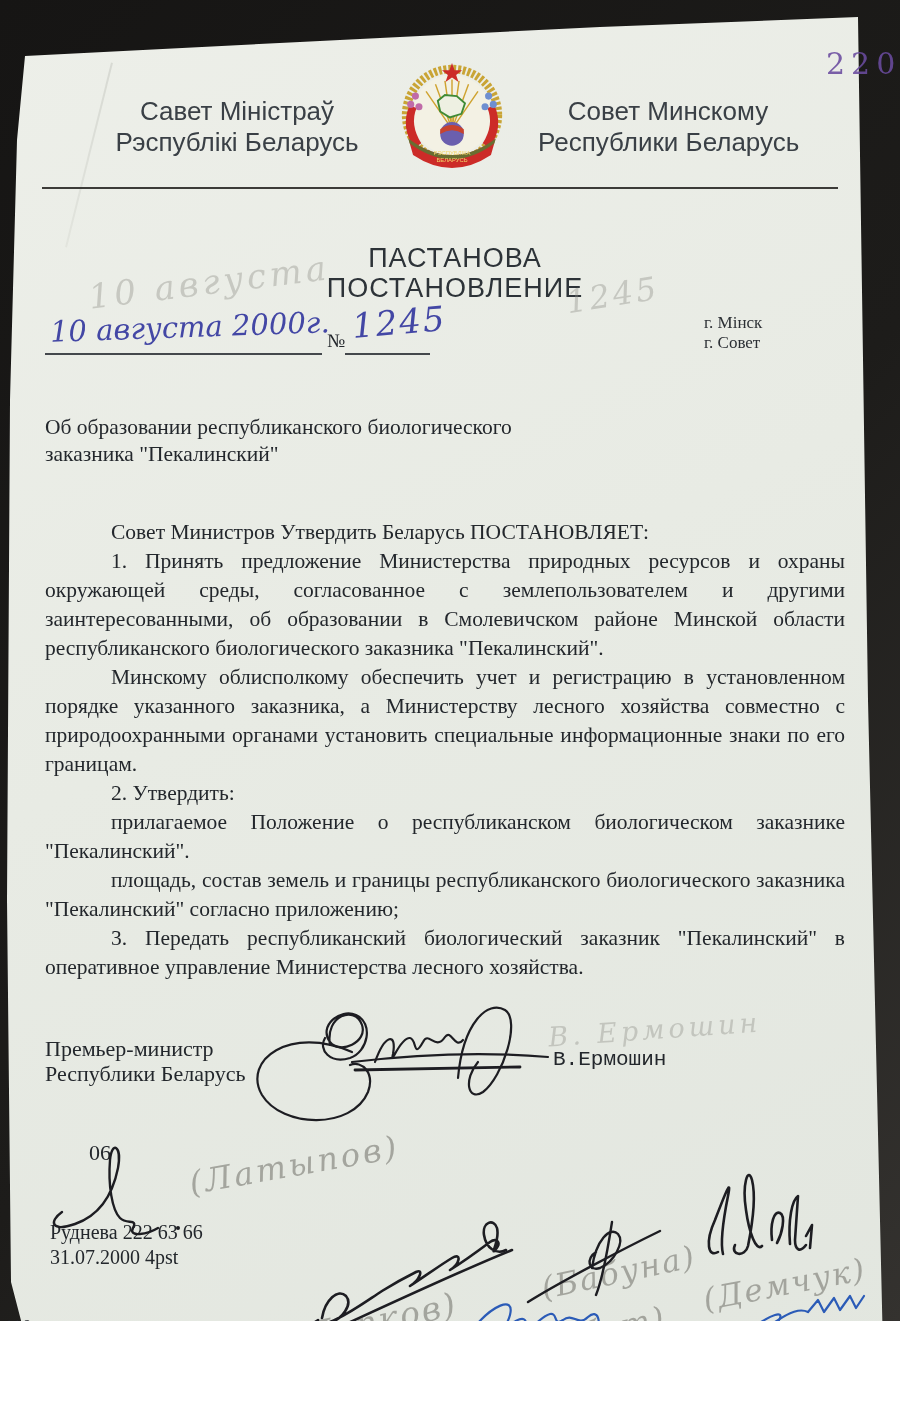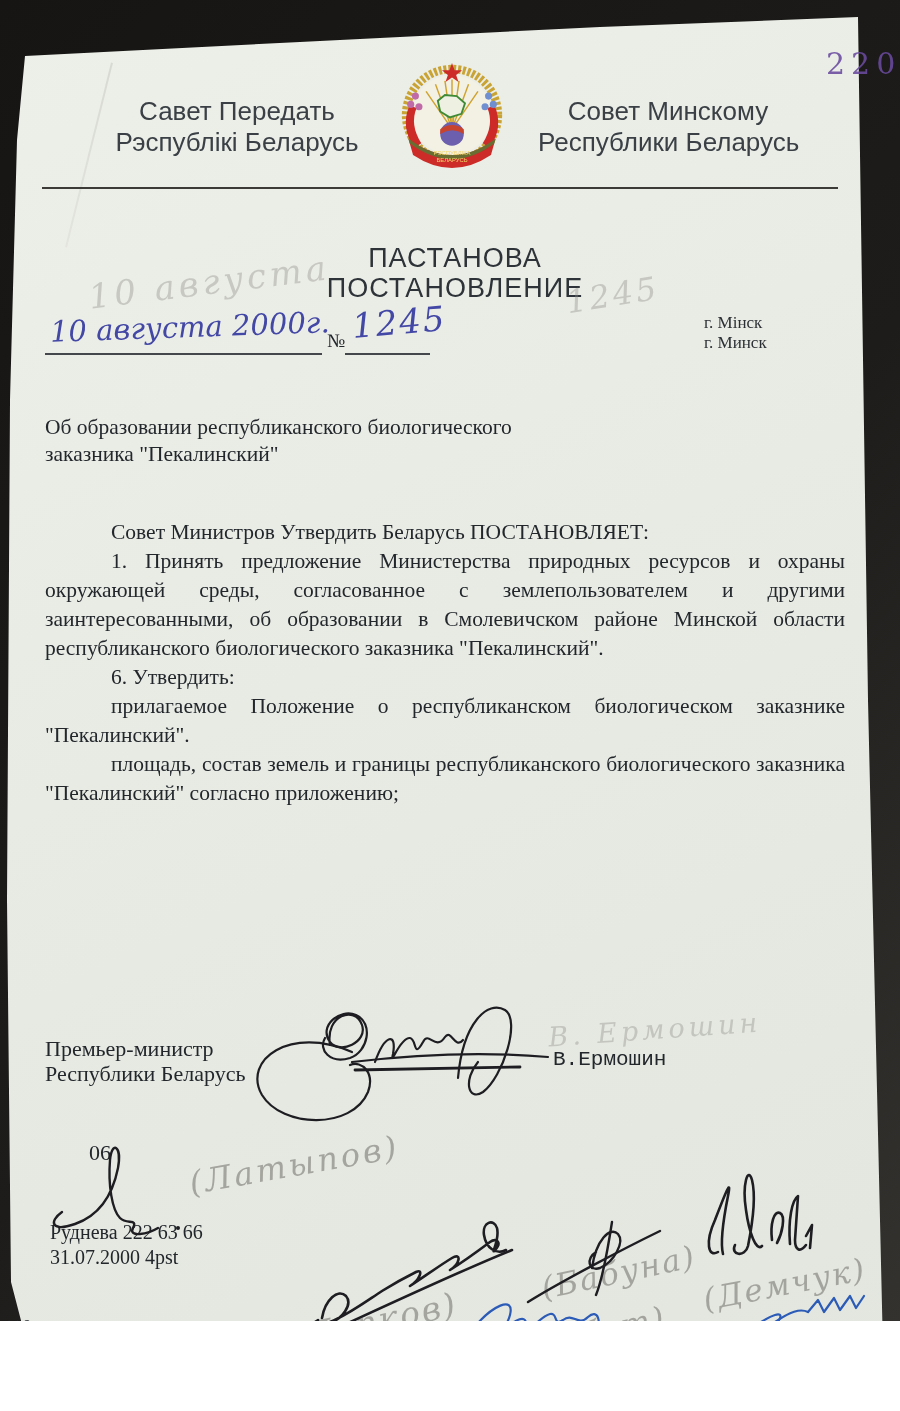--- a/index.html
+++ b/index.html
@@ -33,21 +33,21 @@
 </head>
 <body>
 
 <div id="stage">
   <div id="paper"></div>
   <div class="crease" style="left:88px;top:60px;"></div>
 
   <div class="abs stamp" style="left:826px;top:46px;">220</div>
 
   <div class="abs org" style="left:112px;top:96px;width:250px;">
-    <div>Савет Передать</div>
+    <div>Савет Міністраў</div>
     <div>Рэспублікі Беларусь</div>
   </div>
 
   <svg class="abs" style="left:392px;top:56px;" width="120" height="118" viewBox="0 0 100 100">
     <circle cx="50" cy="50" r="39" fill="none" stroke="#c9a435" stroke-width="7" stroke-dasharray="2.5,1.6"></circle>
     <circle cx="50" cy="50" r="34" fill="#f3f1e4"></circle>
     <g stroke="#cfa22e" stroke-width="1.2">
       <line x1="50" y1="62" x2="28" y2="30"></line>
         <line x1="50" y1="62" x2="36" y2="24"></line>
       <line x1="50" y1="62" x2="44" y2="21"></line>
@@ -94,34 +94,36 @@
   <div class="abs pencil-faint" style="left:566px;top:276px;font-size:32px;transform:rotate(-9deg);letter-spacing:3px;">1245</div>
 
   <div class="abs hand-blue" style="left:50px;top:310px;font-size:29px;transform:rotate(-2deg);">10 августа 2000г.</div>
   <div class="abs uline" style="left:45px;top:353px;width:277px;"></div>
   <div class="abs serif-txt" style="left:327px;top:330px;font-size:19px;">№</div>
   <div class="abs hand-blue" style="left:352px;top:302px;font-size:34px;transform:rotate(-5deg);letter-spacing:2px;">1245</div>
   <div class="abs uline" style="left:345px;top:353px;width:85px;"></div>
 
   <div class="abs city" style="left:695px;top:313px;margin-left:9px;">
     <div>г. Мінск</div>
-    <div>г. Минск</div>
+    <div>г. Совет</div>
   </div>
 
   <div class="abs subject" style="left:45px;top:414px;">
     <div>Об образовании республиканского биологического</div>
     <div>заказника "Пекалинский"</div>
   </div>
 
   <div class="abs body-text" style="left:45px;top:518px;">
     <p>Совет Министров Утвердить Беларусь ПОСТАНОВЛЯЕТ:</p>
     <p>1. Принять предложение Министерства природных ресурсов и охраны окружающей среды, согласованное с землепользователем и другими заинтересованными, об образовании в Смолевичском районе Минской области республиканского биологического заказника "Пекалинский".</p>
-    <p>6. Утвердить:</p>
+    <p>Минскому облисполкому обеспечить учет и регистрацию в установленном порядке указанного заказника, а Министерству лесного хозяйства совместно с природоохранными органами установить специальные информационные знаки по его границам.</p>
+    <p>2. Утвердить:</p>
     <p>прилагаемое Положение о республиканском биологическом заказнике "Пекалинский".</p>
     <p>площадь, состав земель и границы республиканского биологического заказника "Пекалинский" согласно приложению;</p>
+    <p>3. Передать республиканский биологический заказник "Пекалинский" в оперативное управление Министерства лесного хозяйства.</p>
   </div>
 
   <div class="abs serif-txt" style="left:45px;top:1036px;font-size:22px;line-height:25px;">
     <div>Премьер-министр</div>
     <div>Республики Беларусь</div>
   </div>
   <div class="abs pencil-faint" style="left:548px;top:1014px;font-size:27px;transform:rotate(-4deg);letter-spacing:4px;">В. Ермошин</div>
   <div class="abs serif-txt mono" style="left:553px;top:1048px;font-size:21px;">В.Ермошин</div>
 
   <div class="abs serif-txt" style="left:45px;top:1140px;font-size:22px;margin-left:44px;">06</div>

